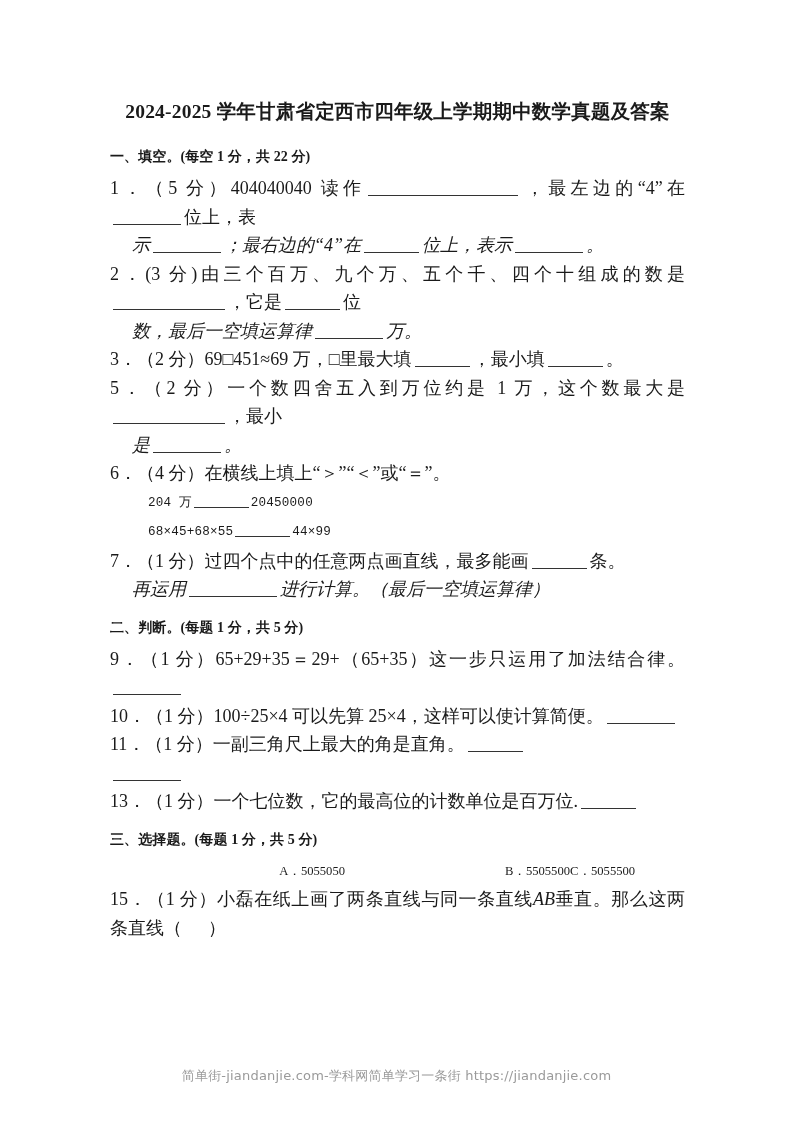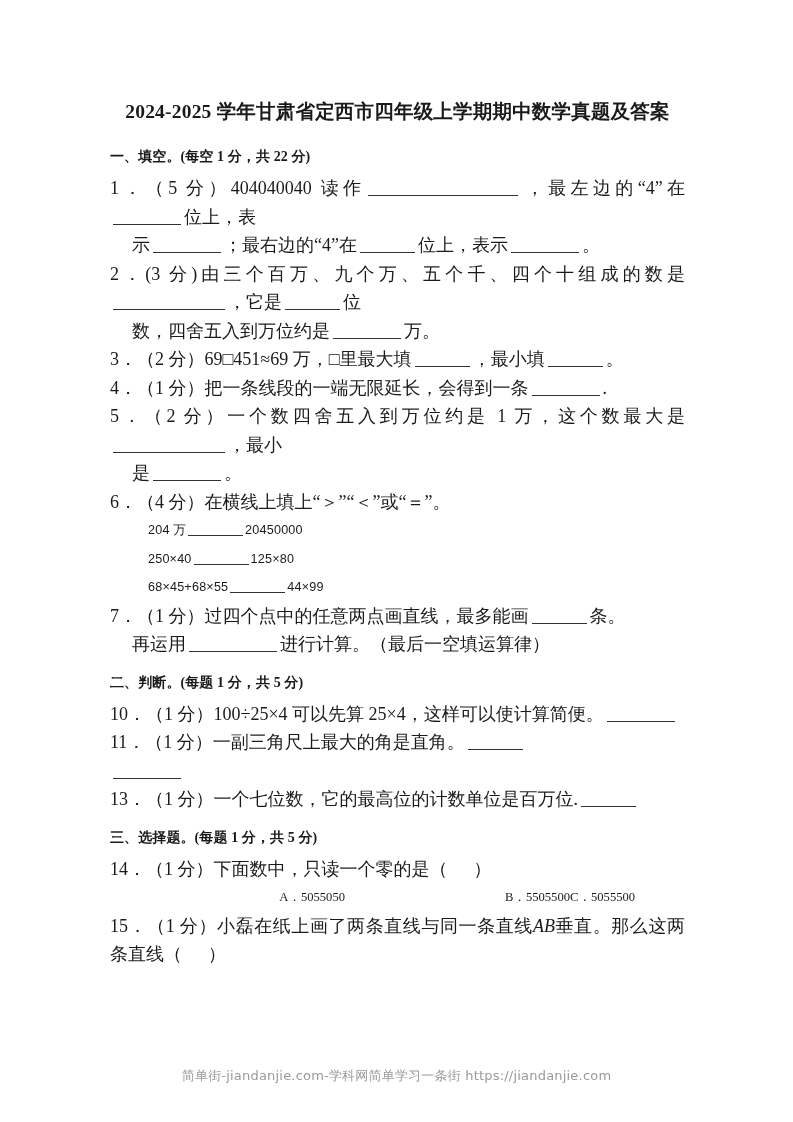--- a/index.html
+++ b/index.html
@@ -56,20 +56,21 @@
     margin: 0;
     text-align: justify;
     text-justify: inter-ideograph;
   }
   .question .qbody {
     display: block;
   }
   .q-indent {
     display: block;
     padding-left: 22px;
+    font-style: italic;
   }
 
   
   .blank {
     display: inline-block;
     border-bottom: 1px solid #333;
     height: 13px;
     vertical-align: -2px;
     margin: 0 3px;
   }
@@ -105,21 +106,21 @@
   }
   .option {
     white-space: nowrap;
   }
   .option.opt-a { width: 213px; }
   .option.opt-b { width: 225px; }
   .option.opt-c { width: auto; }
 
   
   .num {
-    font-family: Liberation Sans, sans-serif;
+    font-family: Liberation Mono, monospace;
     letter-spacing: 0.2px;
   }
   .italic-label {
     font-style: italic;
   }
   .paren-blank {
     display: inline-block;
     width: 26px;
   }
 
@@ -155,76 +156,73 @@
       <span class="qbody q-indent">
         <span>示</span><span class="blank b-md"></span><span>；最右边的“4”在</span><span class="blank b-sm"></span><span>位上，表示</span><span class="blank b-md"></span><span>。</span>
       </span>
     </div>
 
     <div class="question">
       <span class="qbody">
         <span>2．(3 分)由三个百万、九个万、五个千、四个十组成的数是</span><span class="blank b-xl"></span><span>，它是</span><span class="blank b-sm"></span><span>位</span>
       </span>
       <span class="qbody q-indent">
-        <span>数，四舍五入到万位约是</span><span class="blank b-md"></span><span>万。</span>
+        <span>数，最后一空填运算律</span><span class="blank b-md"></span><span>万。</span>
       </span>
     </div>
 
     <div class="question">
       <span class="qbody">
         <span>3．（2 分）69□451≈69 万，□里最大填</span><span class="blank b-sm"></span><span>，最小填</span><span class="blank b-sm"></span><span>。</span>
       </span>
     </div>
 
-    <div class="question">
-      <span class="qbody">
-        <span>4．（1 分）把一条线段的一端无限延长，会得到一条</span><span class="blank b-md"></span><span>.</span>
-      </span>
-    </div>
 
     <div class="question">
       <span class="qbody">
         <span>5．（2 分）一个数四舍五入到万位约是 1 万，这个数最大是</span><span class="blank b-xl"></span><span>，最小</span>
       </span>
       <span class="qbody q-indent">
         <span>是</span><span class="blank b-md"></span><span>。</span>
       </span>
     </div>
 
     <div class="question">
       <span class="qbody">
         <span>6．（4 分）在横线上填上“＞”“＜”或“＝”。</span>
       </span>
     </div>
     <ul class="compare-list">
       <li class="compare-row">
         <span class="num">204 万</span><span class="blank b-sm"></span><span class="num">20450000</span>
       </li>
       <li class="compare-row">
-        <span class="num">250×40</span><span class="blank b-sm"></span><span class="num">125×80</span>
-      </li>
-      <li class="compare-row">
         <span class="num">68×45+68×55</span><span class="blank b-sm"></span><span class="num">44×99</span>
       </li>
     </ul>
 
     <div class="question">
       <span class="qbody">
         <span>7．（1 分）过四个点中的任意两点画直线，最多能画</span><span class="blank b-sm"></span><span>条。</span>
       </span>
     </div>
 
     <div class="question">
       <span class="qbody q-indent">
         <span>再运用</span><span class="blank b-lg"></span><span>进行计算。（最后一空填运算律）</span>
       </span>
     </div>
 
     <div class="section-heading">二、判断。(每题 1 分，共 5 分)</div>
 
+    <div class="question">
+      <span class="qbody">
+        <span>9．（1 分）65+29+35＝29+（65+35）这一步只运用了加法结合律。</span><span class="blank b-md"></span>
+      </span>
+    </div>
 
     <div class="question">
       <span class="qbody">
         <span>10．（1 分）100÷25×4 可以先算 25×4，这样可以使计算简便。</span><span class="blank b-md"></span>
       </span>
     </div>
 
     <div class="question">
       <span class="qbody">
         <span>11．（1 分）一副三角尺上最大的角是直角。</span><span class="blank b-sm"></span>
@@ -238,25 +236,20 @@
     </div>
 
     <div class="question">
       <span class="qbody">
         <span>13．（1 分）一个七位数，它的最高位的计数单位是百万位.</span><span class="blank b-sm"></span>
       </span>
     </div>
 
     <div class="section-heading">三、选择题。(每题 1 分，共 5 分)</div>
 
-    <div class="question">
-      <span class="qbody">
-        <span>14．（1 分）下面数中，只读一个零的是（</span><span class="paren-blank"></span><span>）</span>
-      </span>
-    </div>
     <div class="options-row">
       <span class="option opt-a">A．5055050</span>
       <span class="option opt-b">B．5505500</span>
       <span class="option opt-c">C．5055500</span>
     </div>
 
     <div class="question">
       <span class="qbody">
         <span>15．（1 分）小磊在纸上画了两条直线与同一条直线</span><span class="italic-label">AB</span><span>垂直。那么这两条直线（</span><span class="paren-blank"></span><span>）</span>
       </span>

